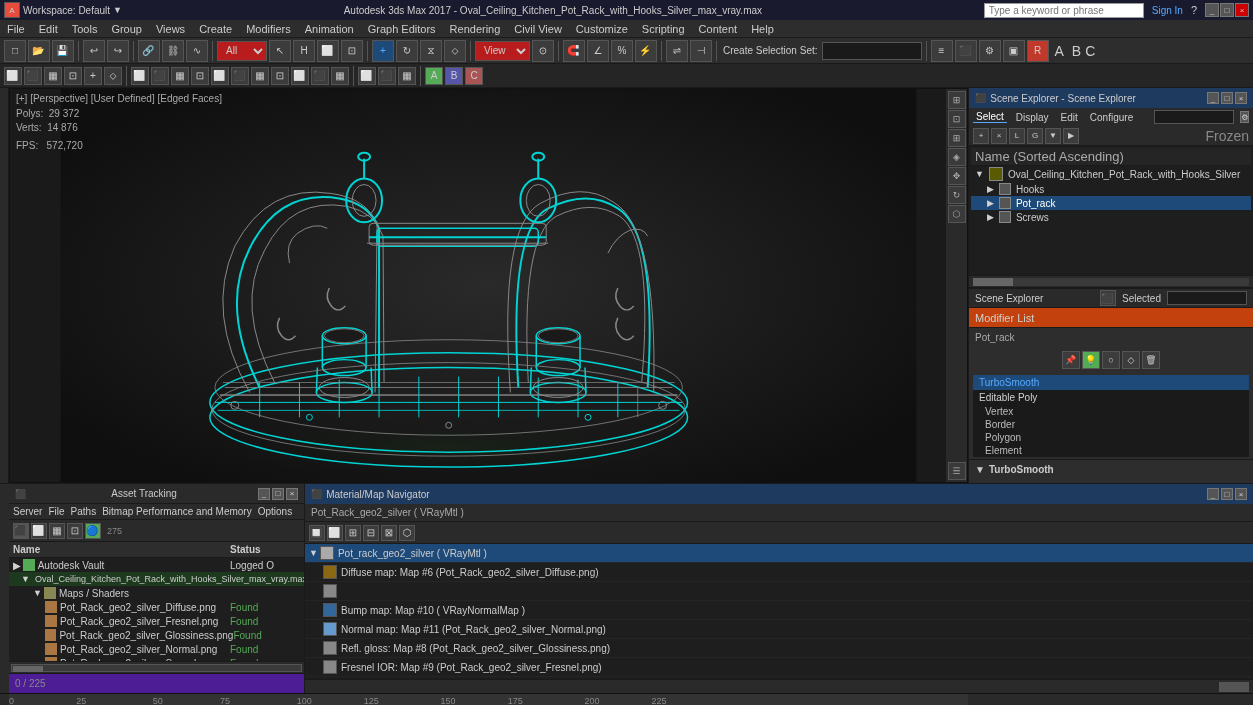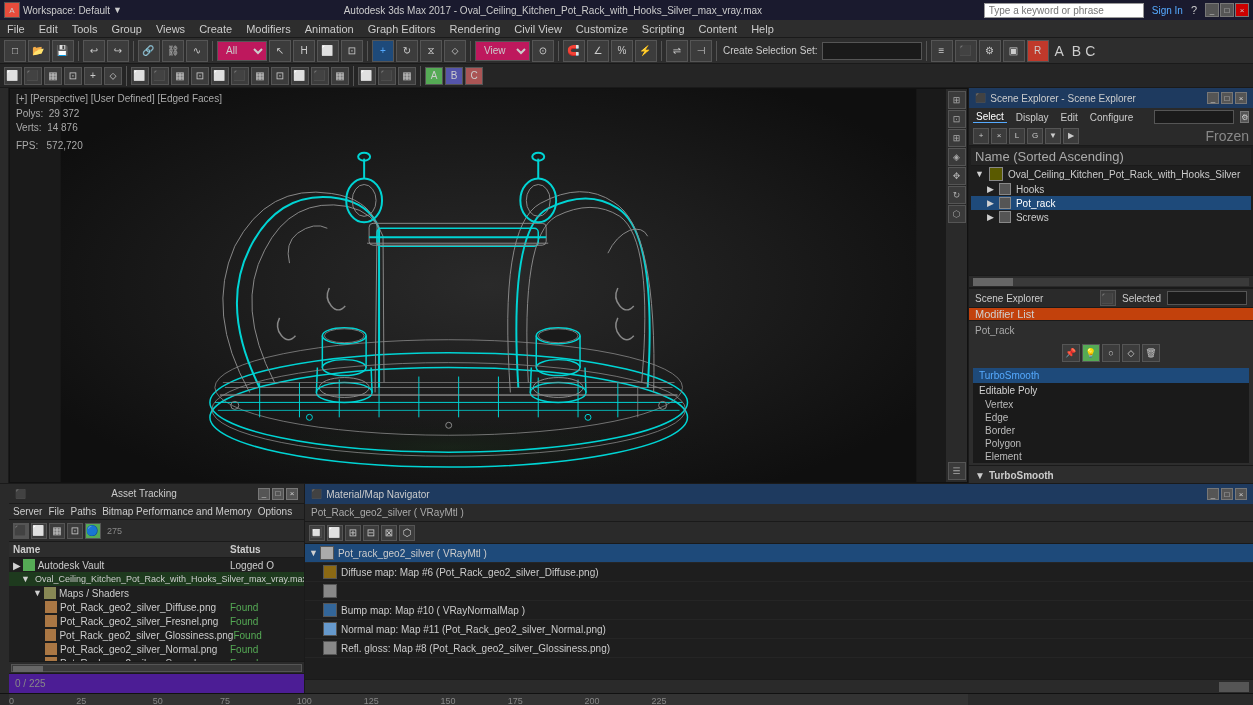--- a/index.html
+++ b/index.html
@@ -33,21 +33,21 @@
       height: 28px; background: #2d2d2d; display: flex; align-items: center;
       padding: 0 4px; gap: 2px; border-bottom: 1px solid #1a1a1a;
     }
     .tb-btn {
       width: 22px; height: 22px; background: #3c3c3c; border: 1px solid #555;
       display: flex; align-items: center; justify-content: center; font-size: 10px;
       cursor: pointer; color: #ccc;
     }
     .tb-sep { width: 1px; height: 20px; background: #555; margin: 0 2px; }
     .tb-dropdown {
-      height: 20px; background: #be185d; border: 1px solid #555; color: #ccc;
+      height: 20px; background: #b91c1c; border: 1px solid #555; color: #ccc;
       padding: 0 4px; font-size: 10px; min-width: 40px;
     }
     .tb-label { font-size: 10px; color: #ccc; padding: 0 2px; }
 
     
     #viewport {
       flex: 1; background: #1e1e1e; position: relative; overflow: hidden;
       border: 1px solid #111;
     }
     #viewport-label {
@@ -522,21 +522,20 @@
           <div class="mod-btn">○</div>
           <div class="mod-btn">◇</div>
           <div class="mod-btn">🗑</div>
         </div>
 
         <div id="mod-list">
           <div class="mod-item selected">TurboSmooth</div>
           <div class="mod-item">Editable Poly</div>
 
           <div class="mod-sub-item">Vertex</div>
-          <div class="mod-sub-item">Edge</div>
           <div class="mod-sub-item">Border</div>
           <div class="mod-sub-item">Polygon</div>
           <div class="mod-sub-item">Element</div>
         </div>
 
         <div class="mod-section">
           <div class="mod-section-title">
             <span>▼</span>
               <span>TurboSmooth</span>
           </div>
@@ -677,20 +676,24 @@
           <div class="mat-swatch" style="background:#336699;"></div>
           <span class="mat-name">Bump map: Map #10 ( VRayNormalMap )</span>
         </div>
         <div class="mat-row" style="padding-left:18px;">
           <div class="mat-swatch" style="background:#6699cc;"></div>
           <span class="mat-name">Normal map: Map #11 (Pot_Rack_geo2_silver_Normal.png)</span>
         </div>
         <div class="mat-row" style="padding-left:18px;">
           <div class="mat-swatch" style="background:#888888;"></div>
           <span class="mat-name">Refl. gloss: Map #8 (Pot_Rack_geo2_silver_Glossiness.png)</span>
+        </div>
+        <div class="mat-row" style="padding-left:18px;">
+          <div class="mat-swatch" style="background:#888888;"></div>
+          <span class="mat-name">Fresnel IOR: Map #9 (Pot_Rack_geo2_silver_Fresnel.png)</span>
         </div>
       </div>
       <div id="mat-scroll" style="height:14px; background:#2a2a2a; position:relative; border-top:1px solid #1a1a1a;">
         <div style="width:30px; height:10px; background:#555; position:absolute; right:4px; top:2px;"></div>
       </div>
     </div>
   </div>
 
   <div id="timeline-area" style="height:16px; background:#2a2a2a; display:flex; align-items:center; border-top:1px solid #111; position:relative;">
     <div style="width:9px; background:#2a2a2a;"></div>

